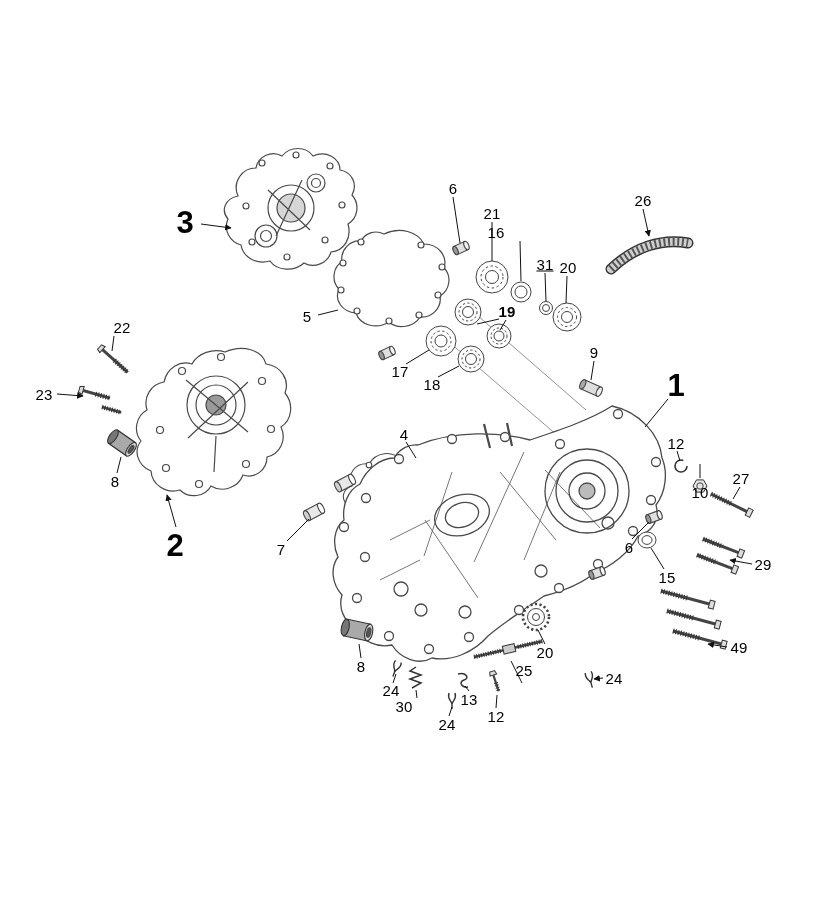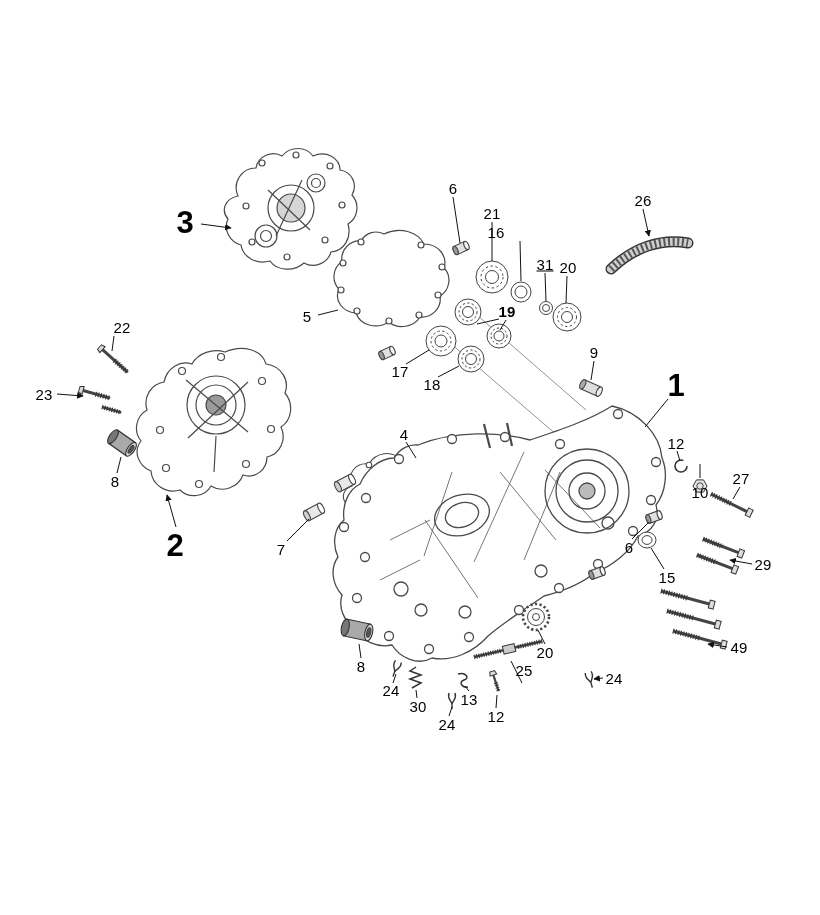--- a/index.html
+++ b/index.html
@@ -395,21 +395,21 @@
       <div class="part-label" style="left: 700px; top: 456px; margin-top: 36px;">10</div>
       <div class="part-label" style="left: 741px; top: 478px;">27</div>
       <div class="part-label" style="left: 281px; top: 549px;">7</div>
       <div class="part-label" style="left: 629px; top: 547px;">6</div>
       <div class="part-label" style="left: 667px; top: 577px;">15</div>
       <div class="part-label" style="left: 763px; top: 564px;">29</div>
       <div class="part-label" style="left: 739px; top: 647px;">49</div>
       <div class="part-label" style="left: 545px; top: 652px;">20</div>
       <div class="part-label" style="left: 361px; top: 666px;">8</div>
       <div class="part-label" style="left: 391px; top: 690px;">24</div>
-      <div class="part-label" style="left: 418px; top: 706px;">30</div>
+      <div class="part-label" style="left: 404px; top: 706px;">30</div>
       <div class="part-label" style="left: 469px; top: 699px;">13</div>
       <div class="part-label" style="left: 447px; top: 724px;">24</div>
       <div class="part-label" style="left: 496px; top: 716px;">12</div>
       <div class="part-label" style="left: 524px; top: 670px;">25</div>
       <div class="part-label" style="left: 614px; top: 678px;">24</div>
     </div>
 
 </div>
 
 </body></html>

